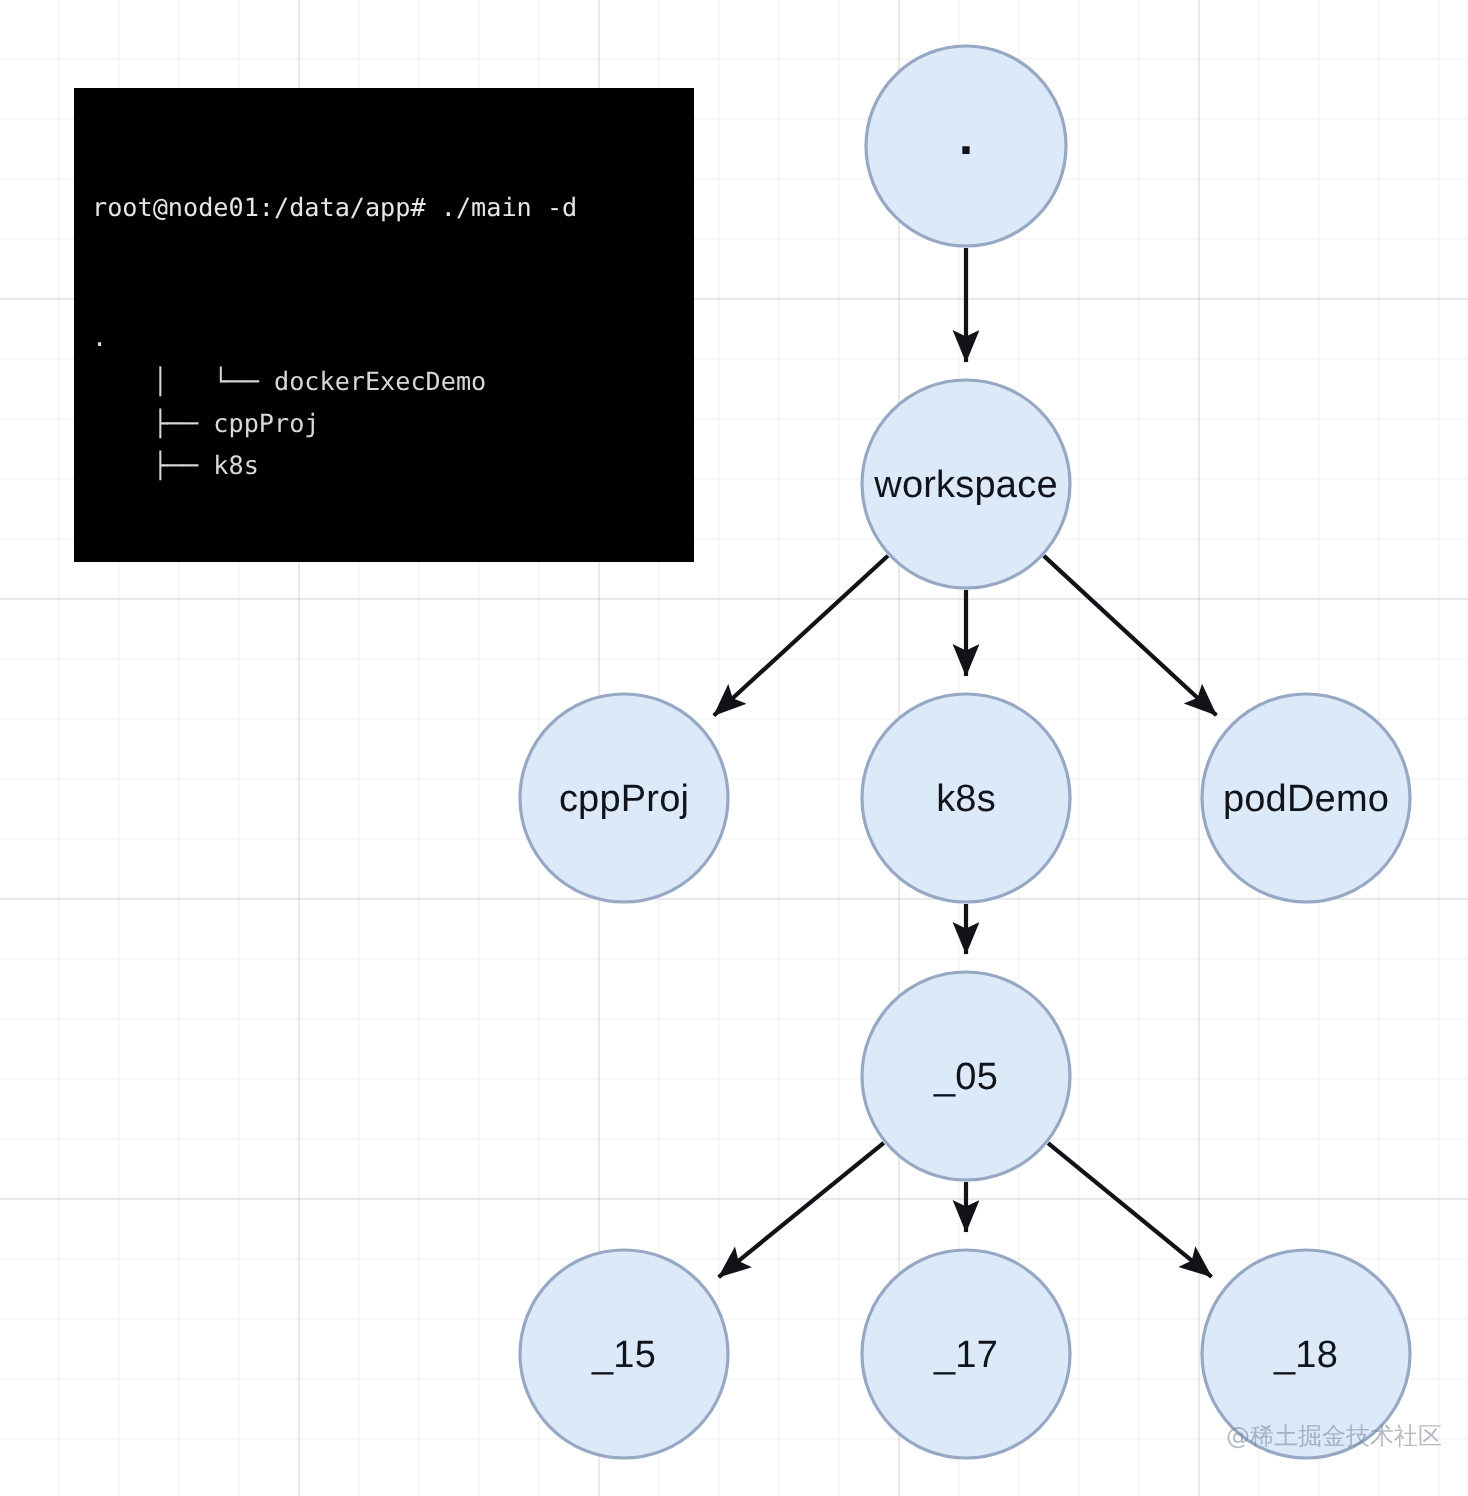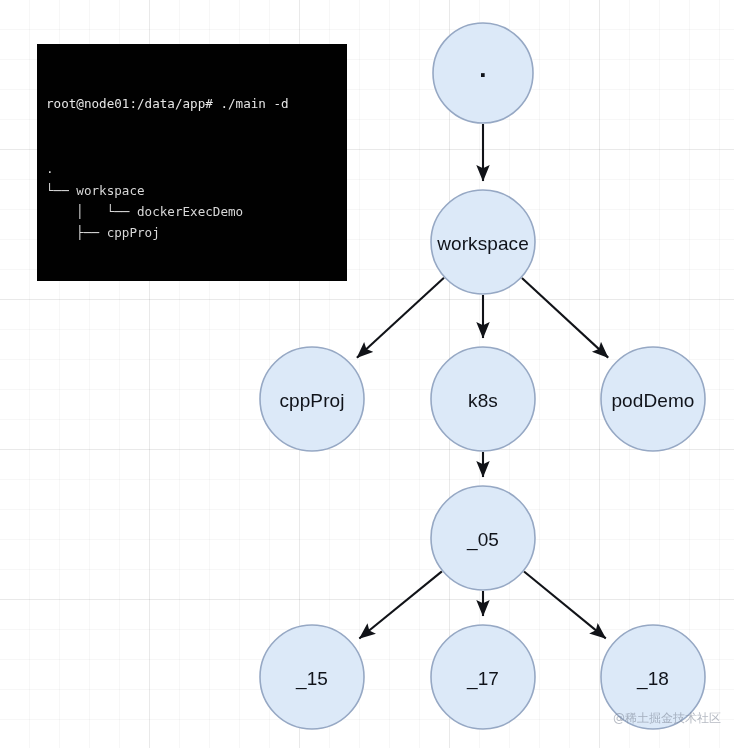--- a/index.html
+++ b/index.html
@@ -153,18 +153,18 @@
         </g>
         <g>
           <circle cx="653" cy="677" r="52" class="node-circle"></circle>
           <text x="653" y="678" class="node-label">_18</text>
         </g>
       </g>
   </svg>
 
   <div id="terminal">
     <div class="term-line prompt-line">root@node01:/data/app# ./main -d</div>
-    <div id="terminal-body"><div class="term-line">.</div><div class="term-line">└── workspace</div><div class="term-line">    │   └── dockerExecDemo</div><div class="term-line">    ├── cppProj</div></div>
+    <div id="terminal-body"><div class="term-line">.</div><div class="term-line">    │   └── dockerExecDemo</div><div class="term-line">    ├── cppProj</div><div class="term-line">    ├── k8s</div></div>
   </div>
 
   <div id="watermark">@稀土掘金技术社区</div>
 
 </div>
 
 </body></html>

